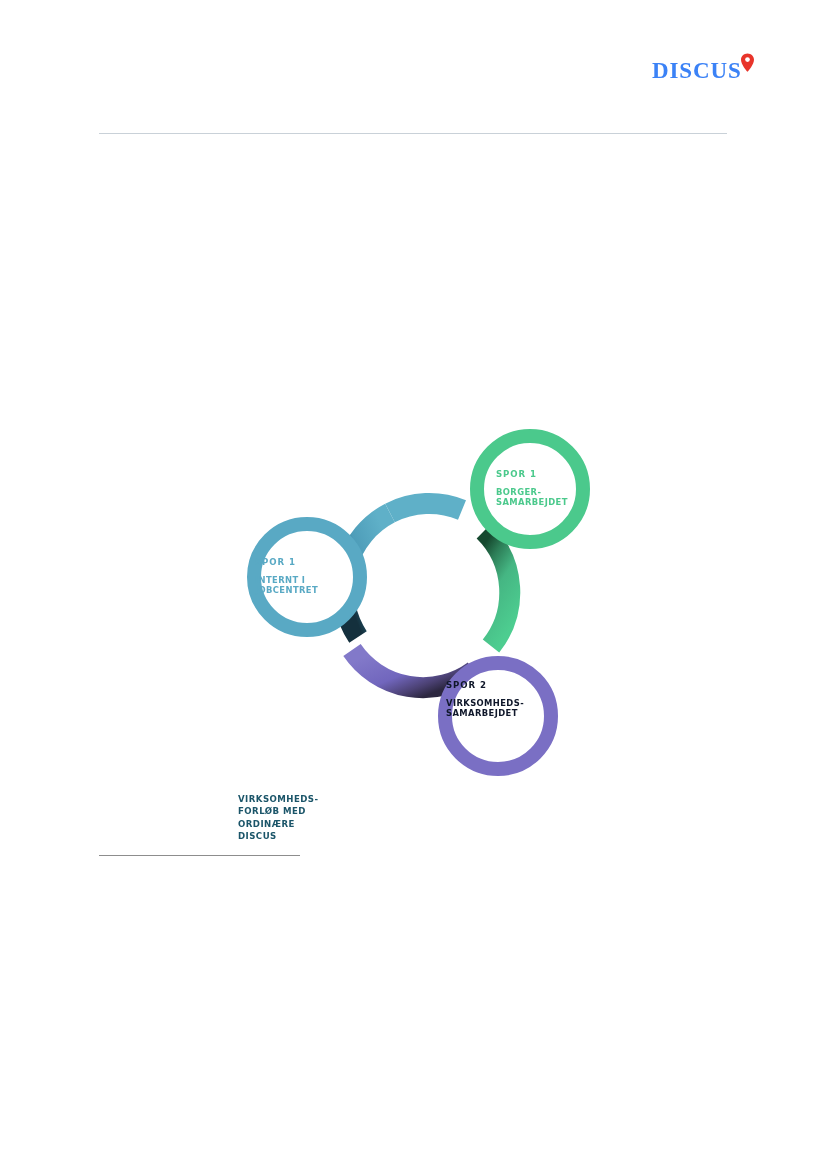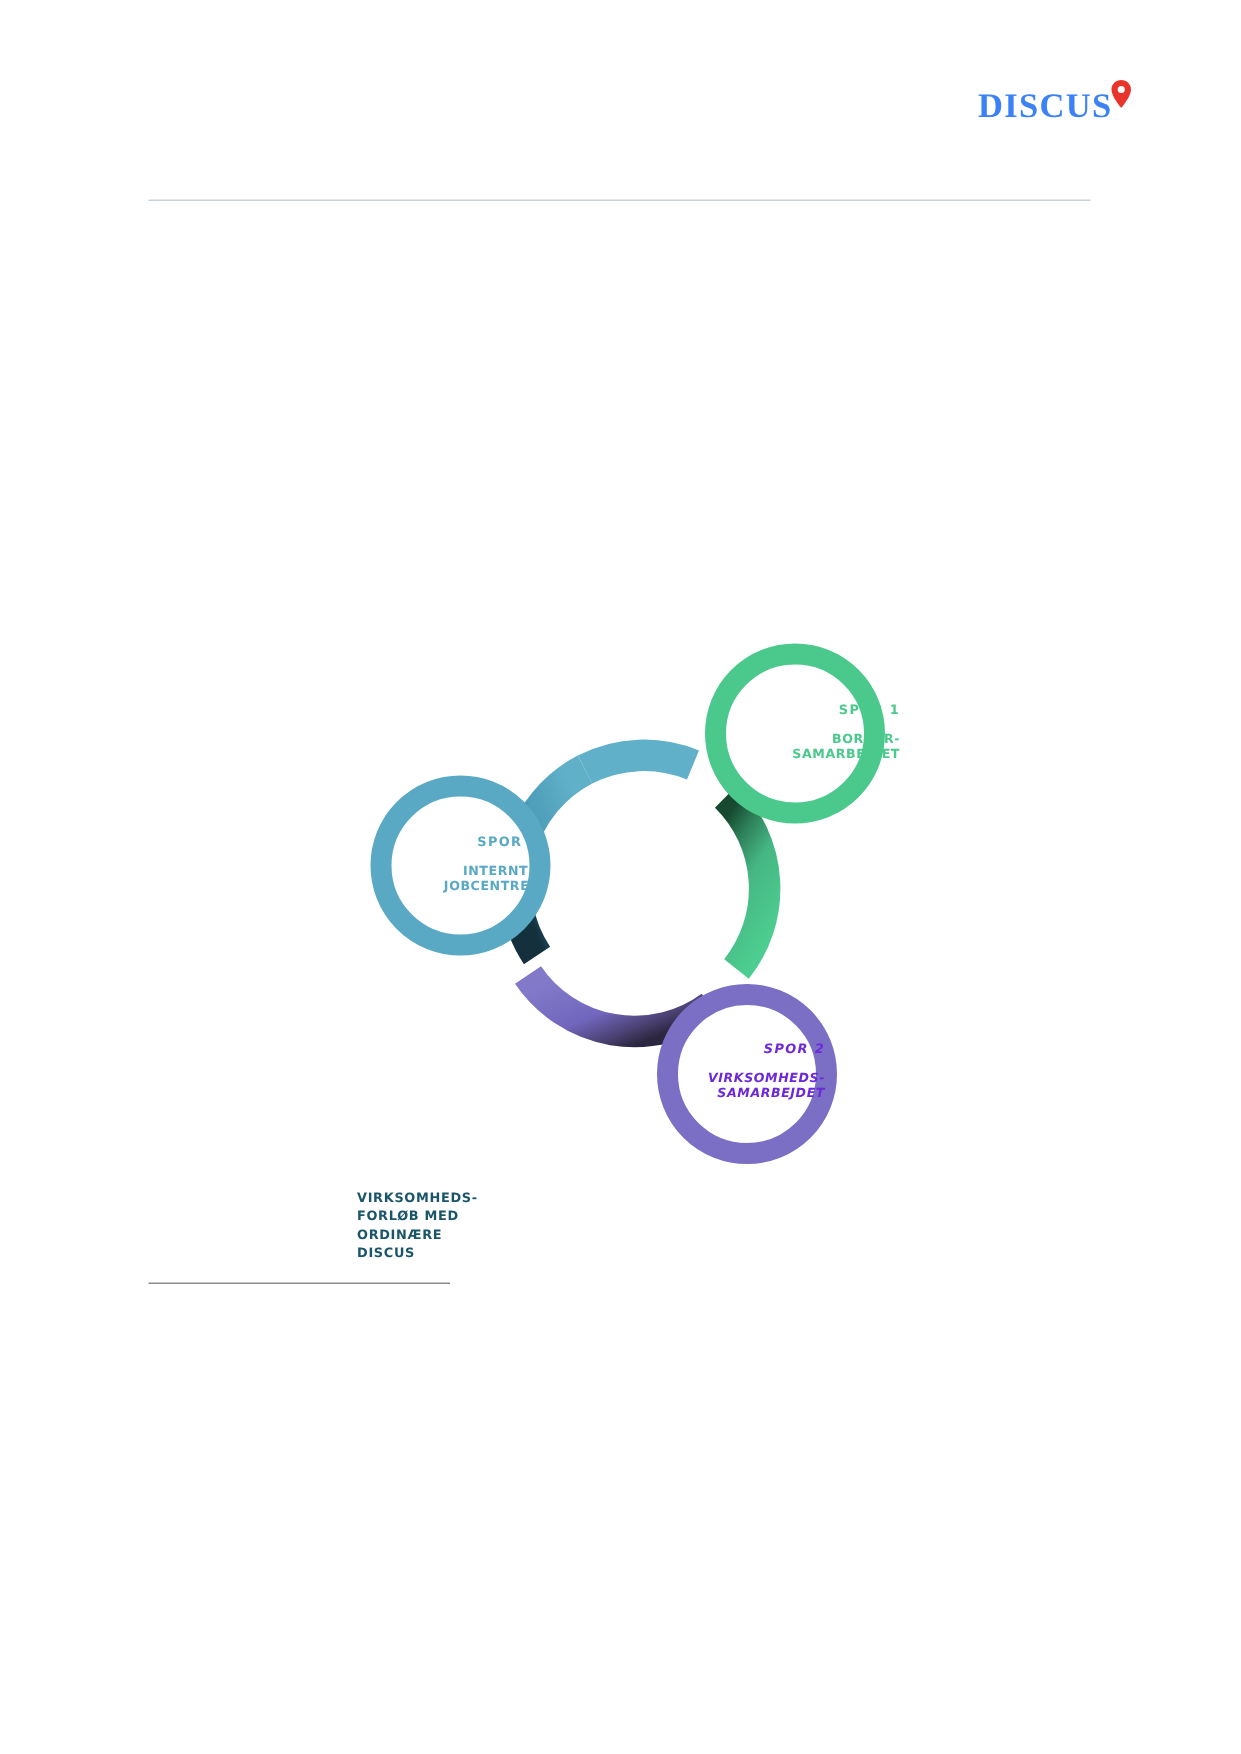--- a/index.html
+++ b/index.html
@@ -74,21 +74,21 @@
     height: 375px;
   }
   .diagram svg {
     display: block;
     width: 390px;
     height: 375px;
   }
 
   .node-label {
     position: absolute;
-    text-align: right;
+    text-align: left;
     font-family: "DejaVu Sans", sans-serif;
     font-weight: 700;
     letter-spacing: 0.5px;
     line-height: 1.25;
     pointer-events: none;
     -webkit-user-select: none;
     user-select: none;
   }
   .node-label .spor {
     display: block;
@@ -112,24 +112,23 @@
   
   .label-spor3 {
     left: 17px;
     top: 139px;
     width: 104px;
     color: #59a9c4;
   }
   
   .label-spor2 {
     left: 208px;
-    top: 277px;
+    top: 262px;
     width: 104px;
-    color: #6d28d9;
-    font-style: italic;
+    color: #0f172a;
   }
   
   .label-center {
     left: 148px;
     top: 143px;
     width: 110px;
     color: #1b5569;
     font-family: "DejaVu Sans", sans-serif;
     font-weight: 700;
     font-size: 8.6px;

